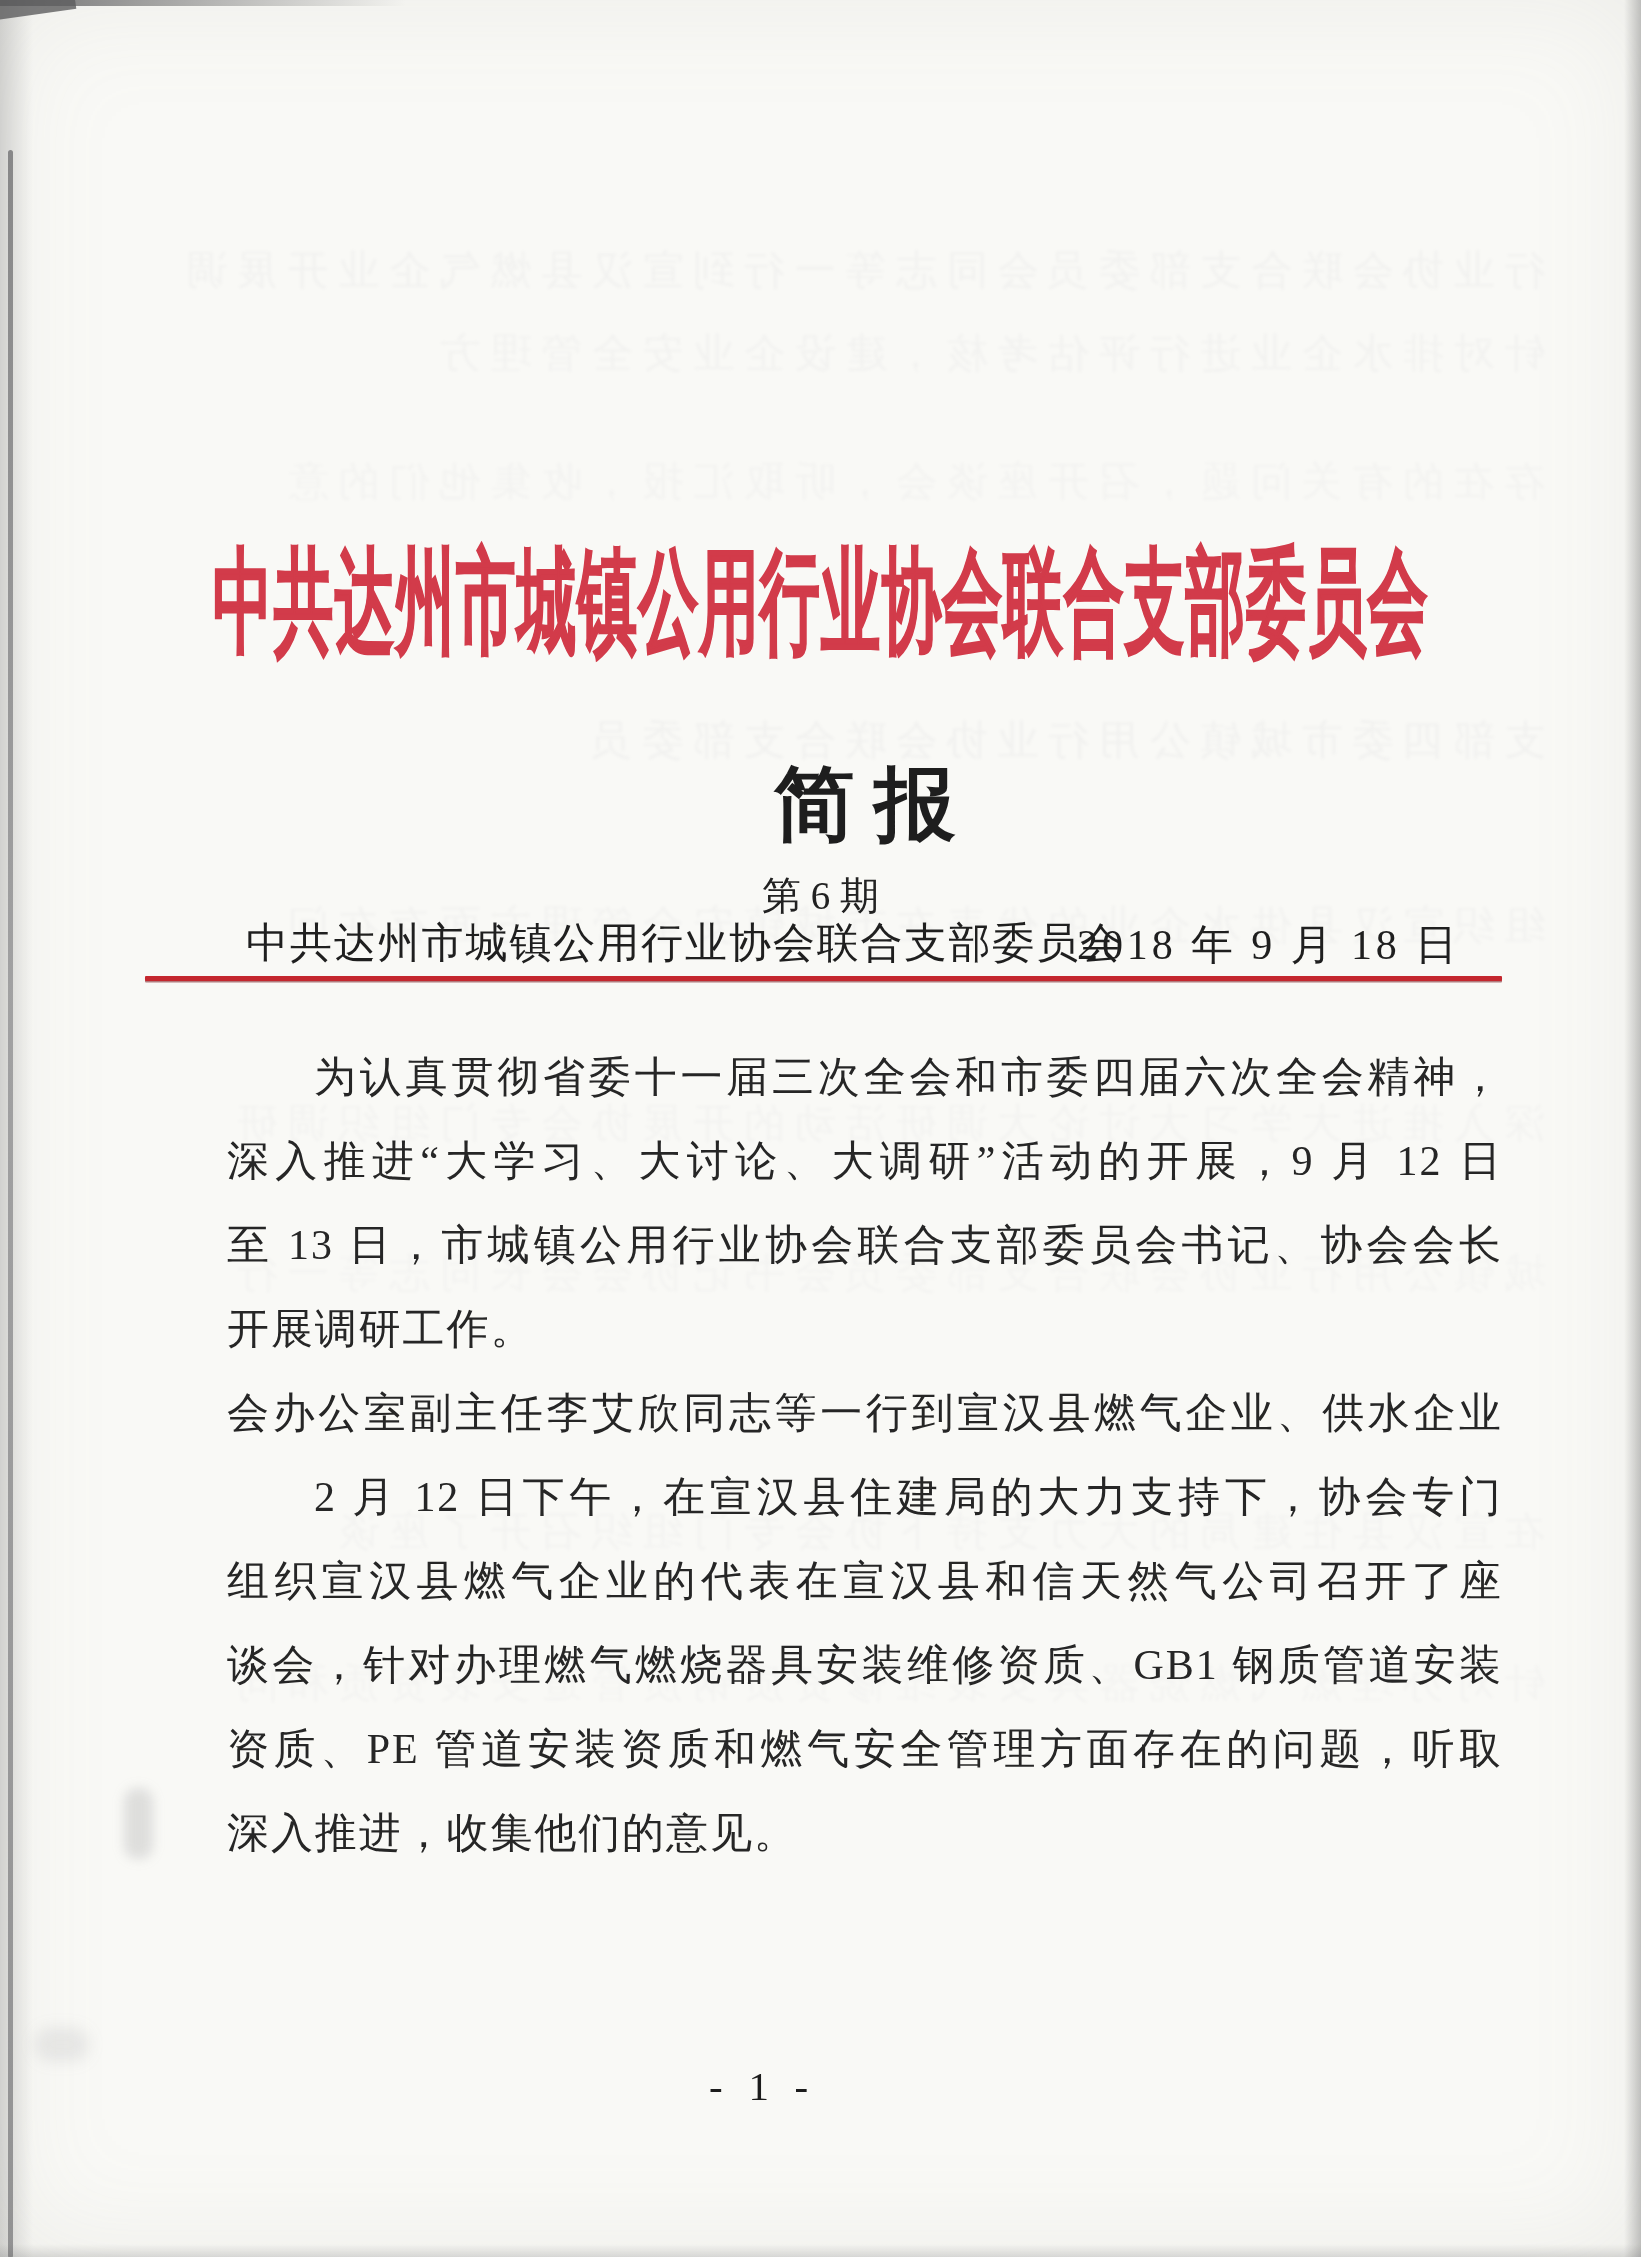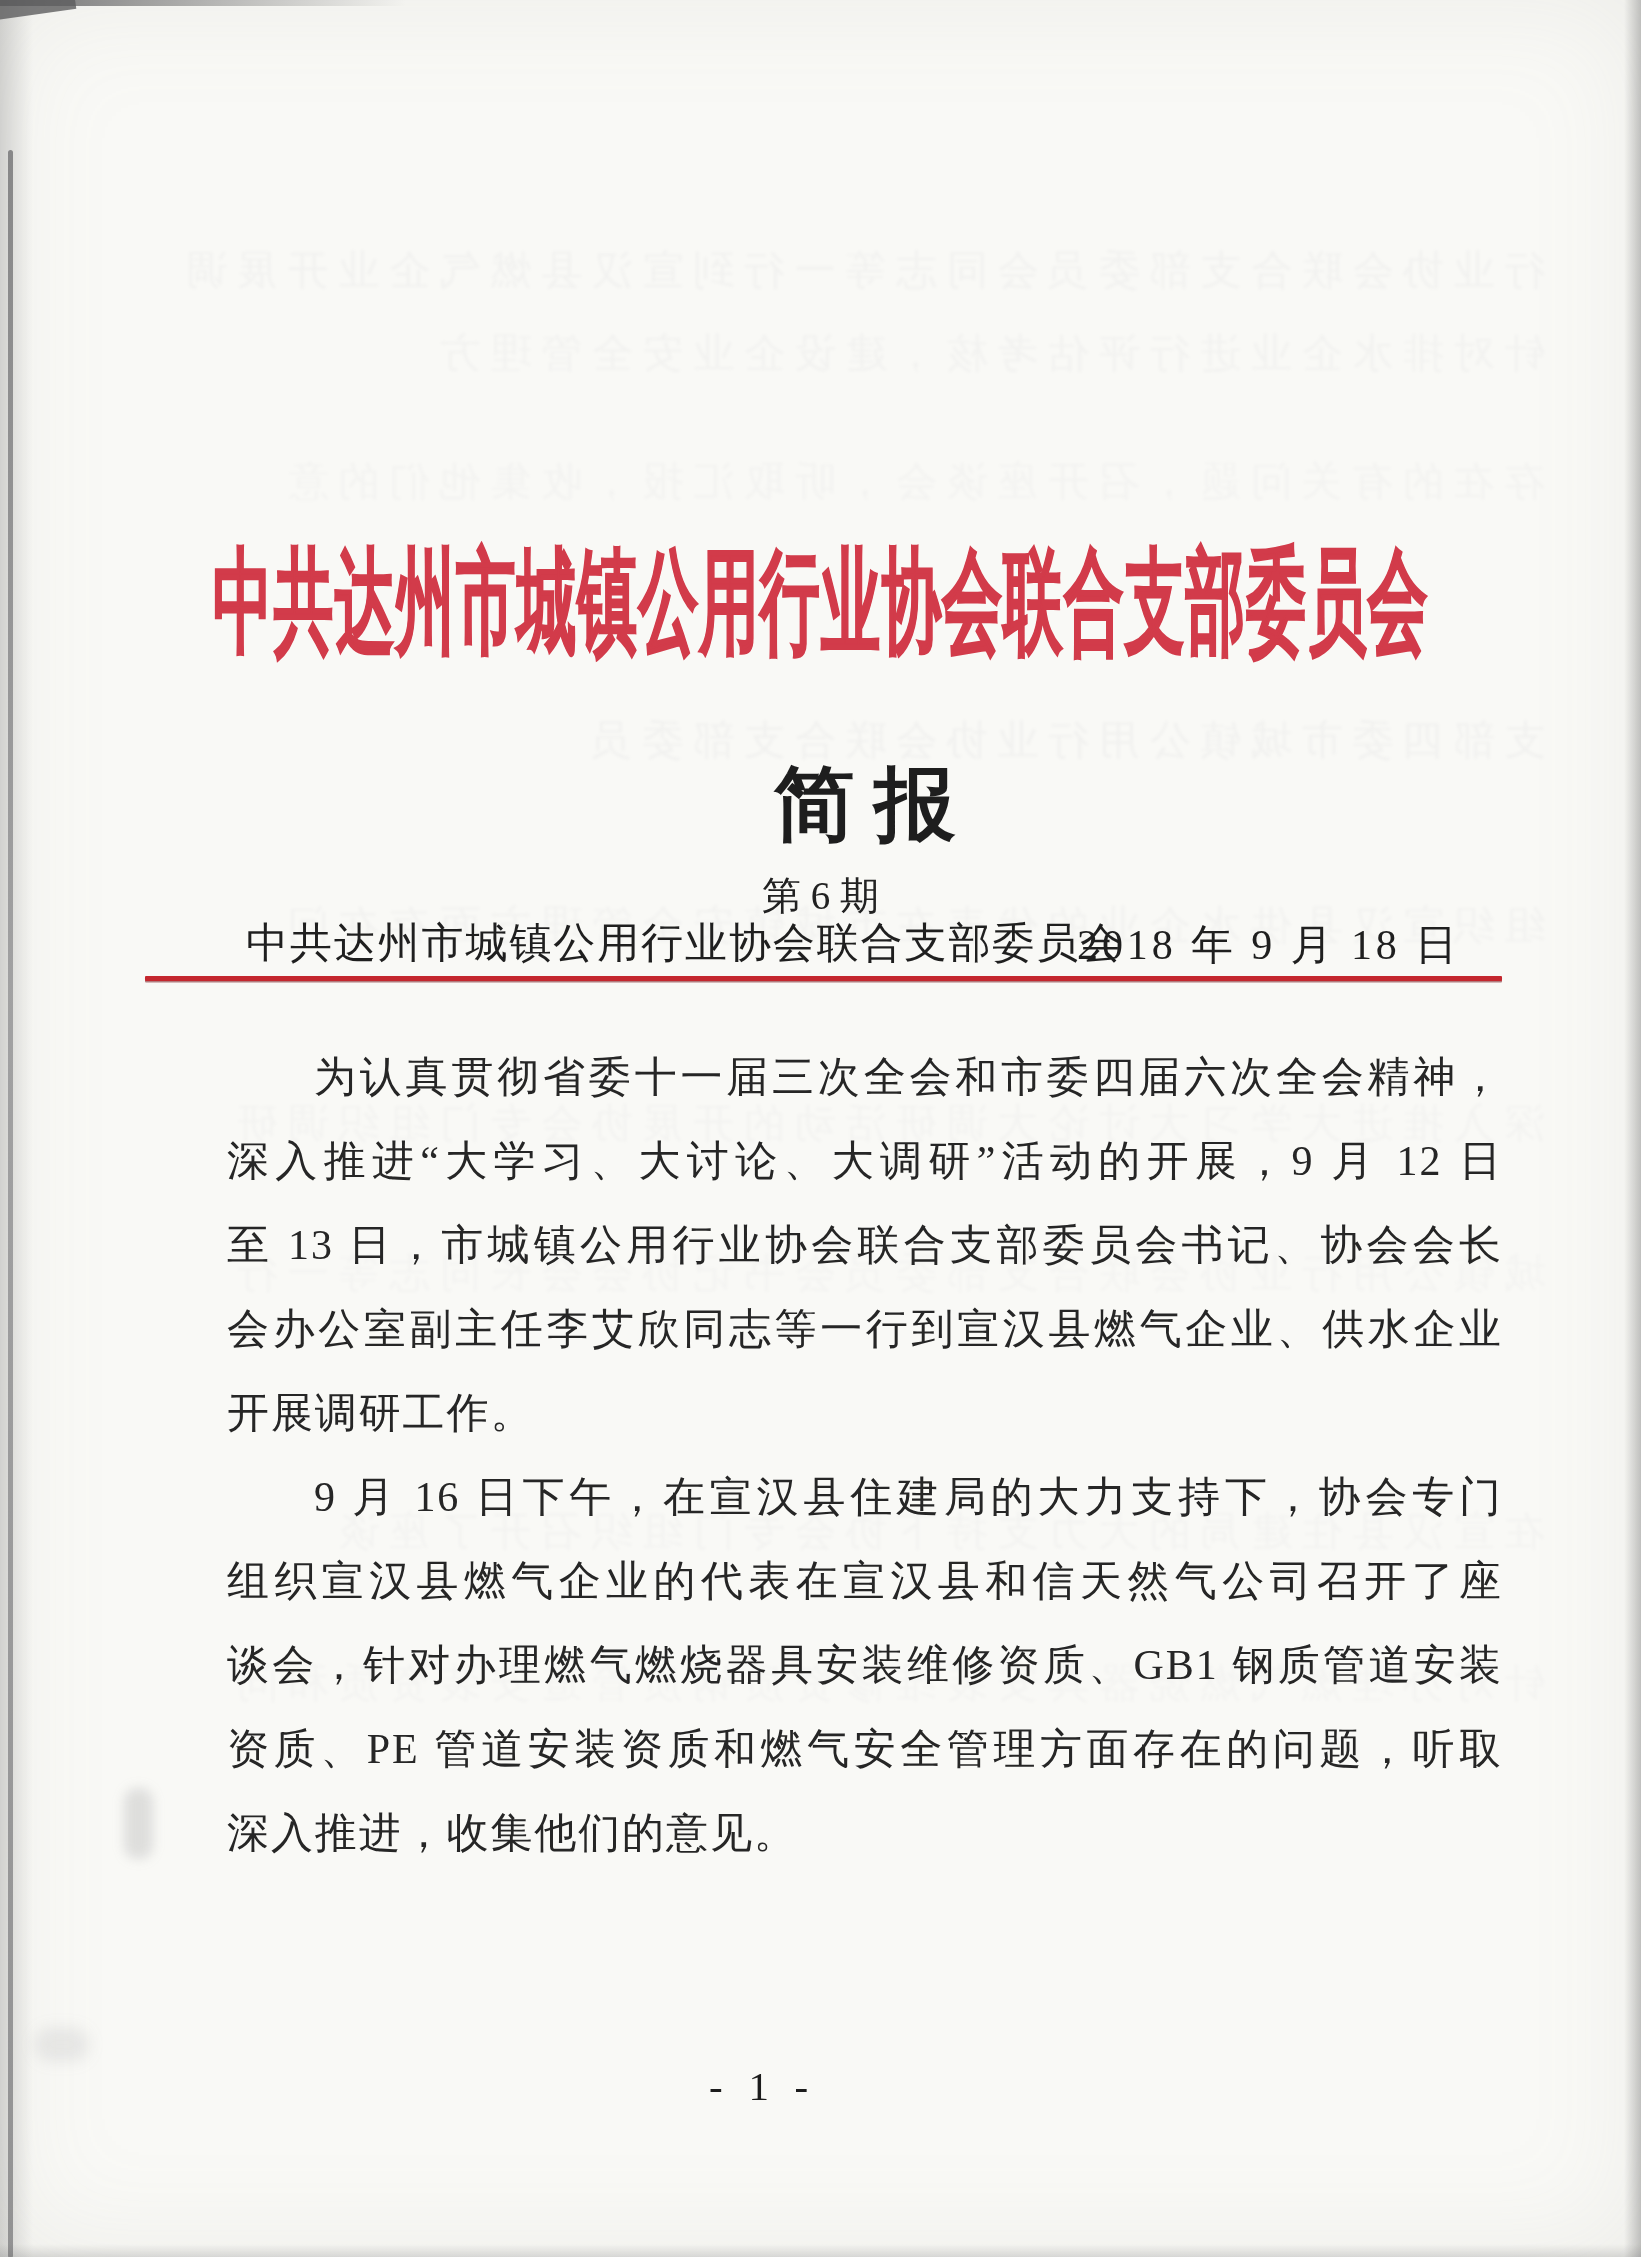--- a/index.html
+++ b/index.html
@@ -151,23 +151,23 @@
     <span class="issuer-name">中共达州市城镇公用行业协会联合支部委员会</span>
     <span class="issue-date">2018 年 9 月 18 日</span>
   </div>
 
   <div class="red-rule" style="background: rgb(196, 39, 46);"></div>
 
   <div class="body-block">
       <div class="body-line indent">为认真贯彻省委十一届三次全会和市委四届六次全会精神，</div>
       <div class="body-line">深入推进“大学习、大讨论、大调研”活动的开展，9 月 12 日</div>
       <div class="body-line">至 13 日，市城镇公用行业协会联合支部委员会书记、协会会长</div>
+      <div class="body-line para-end">开展调研工作。</div>
       <div class="body-line">会办公室副主任李艾欣同志等一行到宣汉县燃气企业、供水企业</div>
-      <div class="body-line para-end">开展调研工作。</div>
-      <div class="body-line indent">9 月 16 日下午，在宣汉县住建局的大力支持下，协会专门</div>
+      <div class="body-line indent">2 月 12 日下午，在宣汉县住建局的大力支持下，协会专门</div>
       <div class="body-line">组织宣汉县燃气企业的代表在宣汉县和信天然气公司召开了座</div>
       <div class="body-line">谈会，针对办理燃气燃烧器具安装维修资质、GB1 钢质管道安装</div>
       <div class="body-line">资质、PE 管道安装资质和燃气安全管理方面存在的问题，听取</div>
       <div class="body-line para-end">深入推进，收集他们的意见。</div>
     </div>
 
   <div class="page-number">- 1 -</div>
 
 </div>
 

